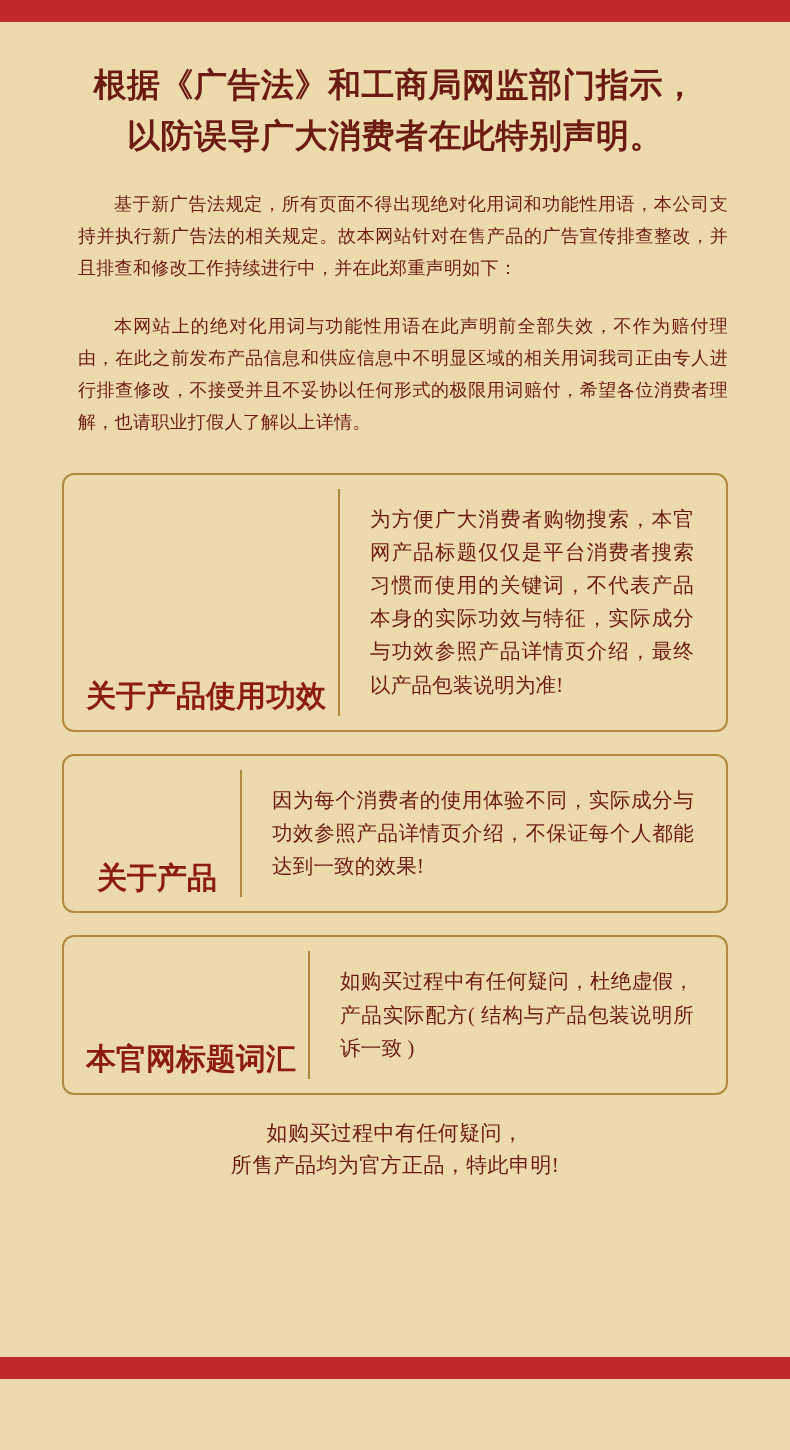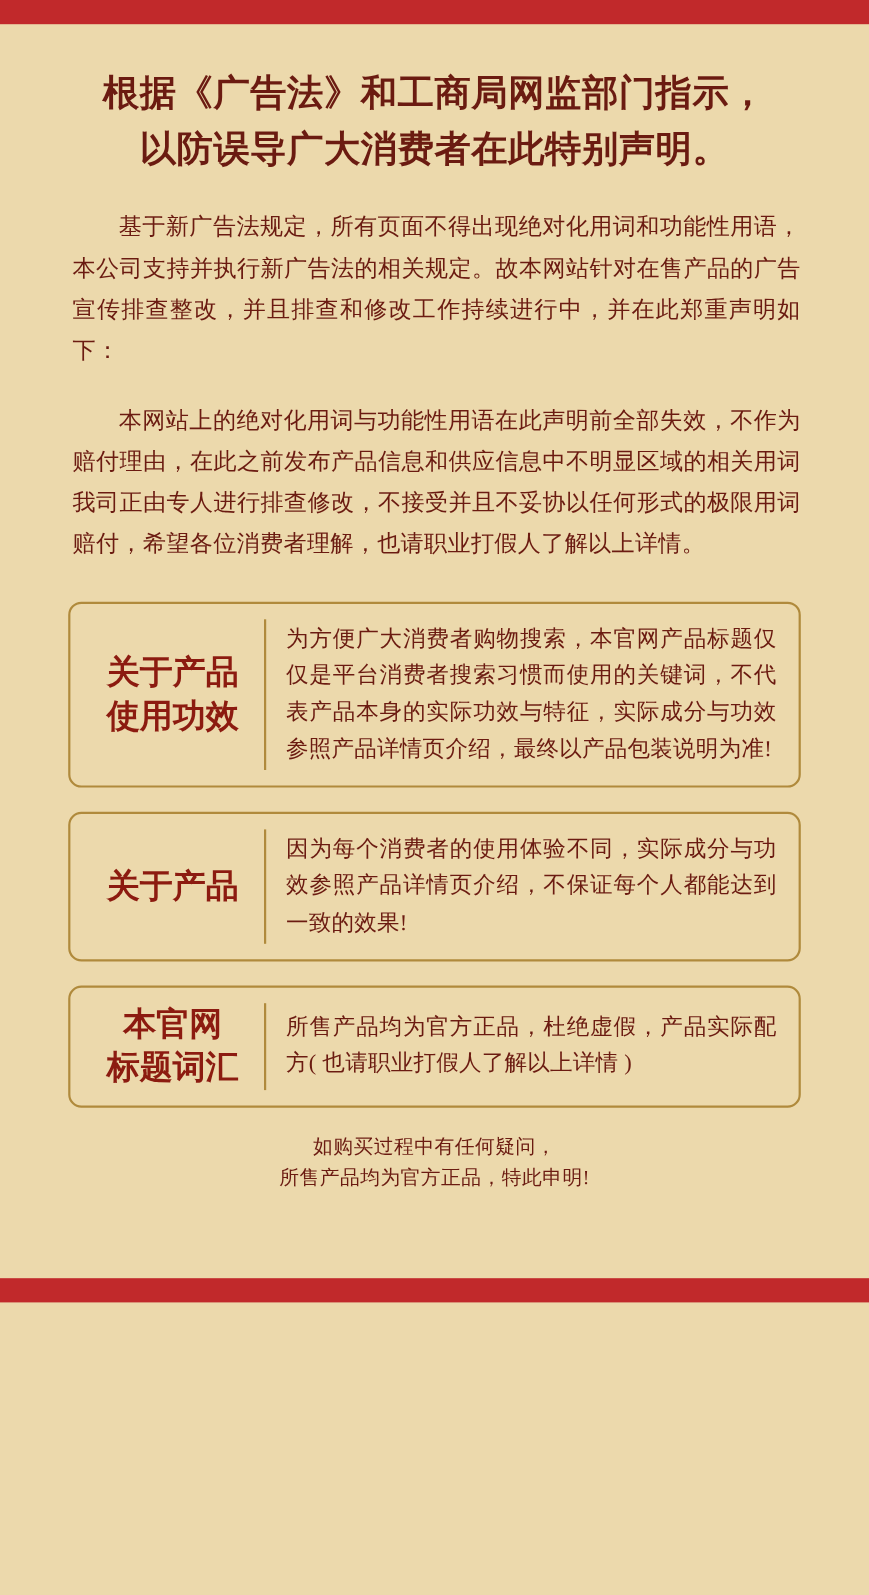--- a/index.html
+++ b/index.html
@@ -10,21 +10,21 @@
     width: 790px;
     height: 1450px;
     background: #ecd9ac;
     font-family: "Liberation Serif", "DejaVu Serif", serif;
     color: #6b1b11;
     overflow: hidden;
   }
   .page {
     position: relative;
     width: 790px;
-    height: 1184px;
+    height: 1379px;
     background: #ecd9ac;
     box-sizing: border-box;
     display: flex;
     flex-direction: column;
   }
   .bar-top {
     width: 100%;
     height: 22px;
     background: #c1292b;
     flex: 0 0 auto;
@@ -47,27 +47,27 @@
     line-height: 1.55;
     color: #6b1b11;
     letter-spacing: 0.5px;
     margin: 0 0 26px 0;
     padding: 0 4px;
   }
   .headline .line2 {
     display: block;
   }
   .para {
-    font-size: 21px;
+    font-size: 18px;
     line-height: 1.78;
     text-align: justify;
     text-justify: inter-ideograph;
     color: #6b1b11;
     text-indent: 2em;
-    margin: 0 0 26px 4px;
+    margin: 0 0 26px 16px;
     letter-spacing: 0.3px;
   }
   .para.last {
     margin-bottom: 34px;
   }
   .cards {
     margin-top: 6px;
   }
   .card {
     border: 2px solid #b08a3c;
@@ -75,23 +75,23 @@
     display: flex;
     align-items: stretch;
     margin-bottom: 22px;
     padding: 14px 16px 14px 10px;
     box-sizing: border-box;
     background: transparent;
   }
   .card-label {
     flex: 0 0 168px;
     display: flex;
-    flex-direction: column;
+    flex-direction: row;
     justify-content: center;
-    align-items: center;
+    align-items: flex-end;
     font-size: 30px;
     font-weight: bold;
     line-height: 1.32;
     color: #8c1b10;
     border-right: 2px solid #b08a3c;
     padding: 0 12px;
     box-sizing: border-box;
     text-align: center;
   }
   .card-label span {
@@ -104,25 +104,25 @@
     font-size: 20.5px;
     line-height: 1.62;
     color: #6b1b11;
     text-align: justify;
     text-justify: inter-ideograph;
     letter-spacing: 0.2px;
     display: flex;
     align-items: center;
   }
   .card-text p {
-    margin: 0;
+    margin: 12px;
   }
   .footer {
     text-align: center;
-    font-size: 18px;
+    font-size: 21px;
     line-height: 1.55;
     color: #6b1b11;
     margin-top: 18px;
     letter-spacing: 0.4px;
   }
   .footer div {
     white-space: nowrap;
   }
 </style>
 </head>
@@ -162,21 +162,21 @@
           <p>因为每个消费者的使用体验不同，实际成分与功效参照产品详情页介绍，不保证每个人都能达到一致的效果!</p>
         </div>
       </div>
 
       <div class="card">
         <div class="card-label">
           <span>本官网</span>
           <span>标题词汇</span>
         </div>
         <div class="card-text">
-          <p>所售产品均为官方正品，杜绝虚假，产品实际配方( 也请职业打假人了解以上详情 )</p>
+          <p>如购买过程中有任何疑问，杜绝虚假，产品实际配方( 结构与产品包装说明所诉一致 )</p>
         </div>
       </div>
 
     </div>
 
     <div class="footer">
       <div>如购买过程中有任何疑问，</div>
       <div>所售产品均为官方正品，特此申明!</div>
     </div>
 

